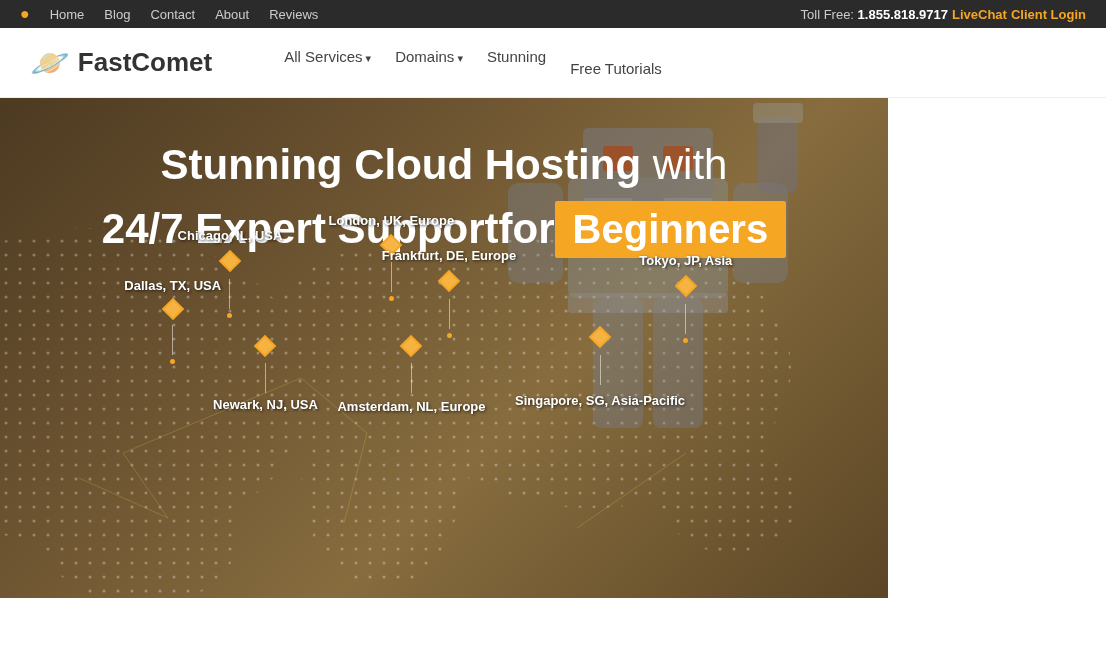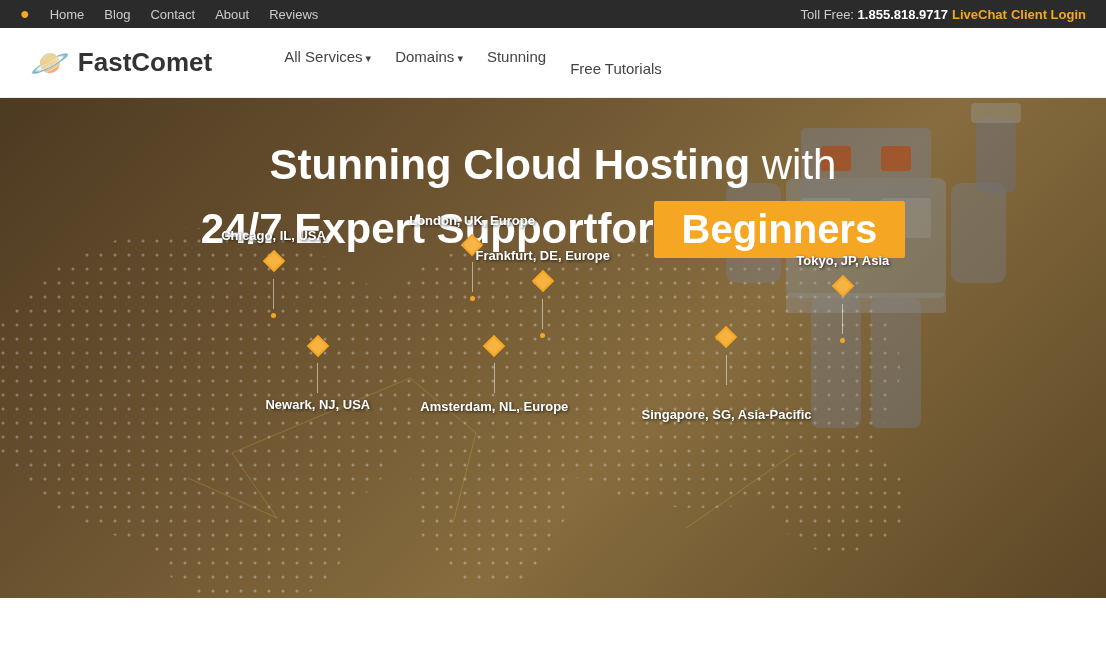--- a/index.html
+++ b/index.html
@@ -43,21 +43,21 @@
       font-size: 15px;
       padding: 8px 12px;
       white-space: nowrap;
     }
     .nav-links .has-dropdown::after { content: " ▾"; font-size: 11px; }
     .nav-links .free-tutorials { color: #444; margin-top: 12px; }
 
     
     .hero {
       position: relative;
-      width: 1106px;
+      width: 888px;
       height: 500px;
       background: #5c4a2a;
       overflow: hidden;
       display: flex;
       flex-direction: column;
       align-items: center;
     }
 
     
     .hero-bg {
@@ -93,21 +93,21 @@
     .hero-subtitle {
       font-size: 42px;
       font-weight: bold;
       display: flex;
       align-items: center;
       justify-content: center;
     }
     .hero-badge {
       background: #f5a623;
       color: #fff;
-      padding: 6px 28px;
+      padding: 6px 18px;
       font-size: 40px;
       font-weight: bold;
       border-radius: 2px;
     }
 
     
     .location {
       position: absolute;
       z-index: 10;
       display: flex;
@@ -279,20 +279,29 @@
   <div class="location" style="left:43%;top:30%;">
     <span class="location-label">Frankfurt, DE, Europe</span>
     <svg width="28" height="28" viewBox="0 0 28 28">
       <rect x="6" y="6" width="16" height="16" fill="#f5a623" transform="rotate(45 14 14)"></rect>
       <rect x="8" y="8" width="12" height="12" fill="#f8c060" transform="rotate(45 14 14)" opacity="0.5"></rect>
     </svg>
     <div class="location-line"></div>
     <div class="location-dot"></div>
   </div>
 
+  <div class="location" style="left:14%;top:36%;">
+    <span class="location-label">Dallas, TX, USA</span>
+    <svg width="24" height="24" viewBox="0 0 24 24">
+      <rect x="4" y="4" width="16" height="16" fill="#f5a623" transform="rotate(45 12 12)"></rect>
+      <rect x="6" y="6" width="12" height="12" fill="#f8c060" transform="rotate(45 12 12)" opacity="0.5"></rect>
+    </svg>
+    <div class="location-line"></div>
+    <div class="location-dot"></div>
+  </div>
 
   <div class="location" style="left:72%;top:31%;">
     <span class="location-label">Tokyo, JP, Asia</span>
     <svg width="28" height="28" viewBox="0 0 28 28">
       <rect x="6" y="6" width="16" height="16" fill="#f5a623" transform="rotate(45 14 14)"></rect>
       <rect x="8" y="8" width="12" height="12" fill="#f8c060" transform="rotate(45 14 14)" opacity="0.5"></rect>
     </svg>
     <div class="location-line"></div>
     <div class="location-dot"></div>
   </div>
@@ -314,16 +323,16 @@
     <div class="location-line"></div>
     <span class="location-label" style="margin-top:2px;">Amsterdam, NL, Europe</span>
   </div>
 
   <div class="location" style="left:58%;top:45%;">
     <svg width="28" height="28" viewBox="0 0 28 28">
       <rect x="6" y="6" width="16" height="16" fill="#f5a623" transform="rotate(45 14 14)"></rect>
       <rect x="8" y="8" width="12" height="12" fill="#f8c060" transform="rotate(45 14 14)" opacity="0.5"></rect>
     </svg>
     <div class="location-line"></div>
-    <span class="location-label" style="margin-top:18px;">Singapore, SG, Asia-Pacific</span>
+    <span class="location-label" style="margin-top:4px;">Singapore, SG, Asia-Pacific</span>
   </div>
 
 </section>
 
 </body></html>

